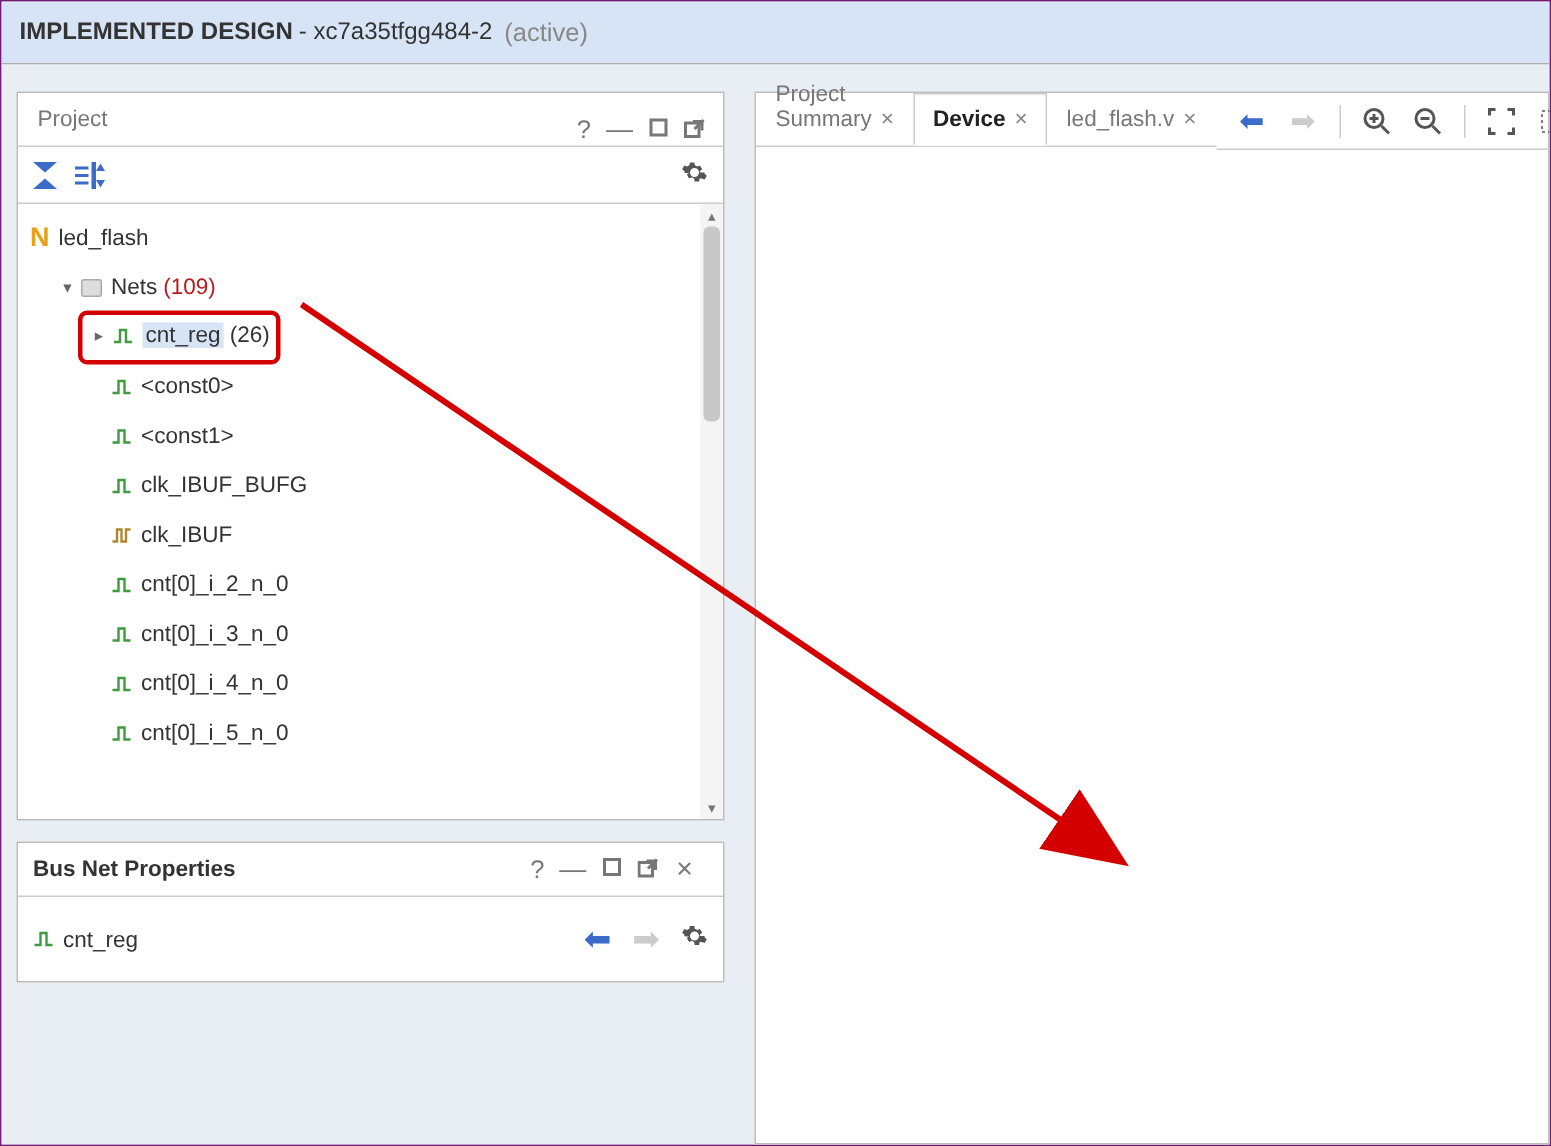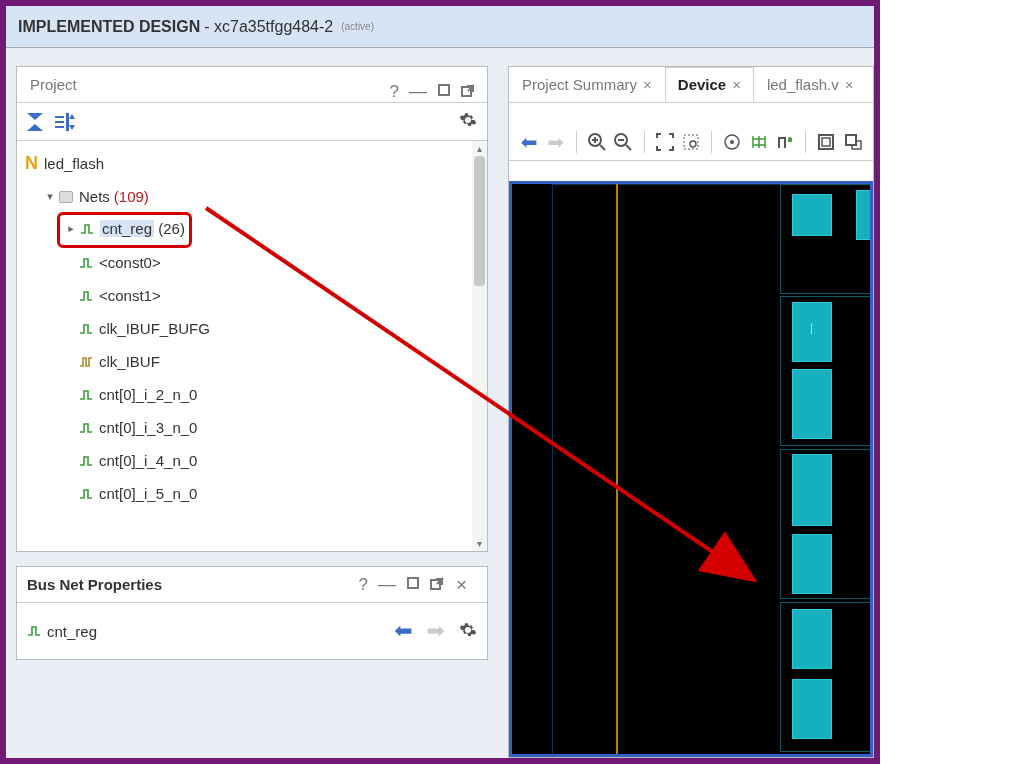--- a/index.html
+++ b/index.html
@@ -1,23 +1,23 @@
 <!DOCTYPE html>
 <html><head>
 <meta charset="utf-8">
 <style>
 * { margin: 0; padding: 0; box-sizing: border-box; font-family: Arial, Helvetica, sans-serif; font-size: 15px; }
 body { background: #fff; color: #333; }
 
-.app { width: 880px; height: 764px; border: 6px solid #701a75; position: relative; overflow: hidden; }
+.app { width: 1034px; height: 764px; border: 1px solid #701a75; position: relative; overflow: hidden; }
 
 .top-banner { height: 42px; background: #d6e4f5; border-bottom: 1px solid #aaa; display: flex; align-items: center; padding: 0 12px; }
 .top-banner .title-a { font-weight: bold; font-size: 16px; }
 .top-banner .title-b { font-weight: normal; font-size: 16px; margin-left: 4px; }
-.top-banner .title-c { color: #888; font-size: 10px; margin-left: 8px; }
+.top-banner .title-c { color: #888; font-size: 17px; margin-left: 8px; }
 
 .main-area { position: absolute; top: 42px; left: 0; right: 0; bottom: 0; background: #e9eef4; }
 
 
 .left-col { position: absolute; left: 10px; top: 18px; width: 472px; }
 .panel { background: #fff; border: 1px solid #bbb; }
 
 .tabs { height: 36px; border-bottom: 1px solid #ccc; display: flex; align-items: flex-end; }
 .tab { padding: 8px 12px; color: #777; cursor: pointer; border: 1px solid transparent; position: relative; }
 .tab.active { color: #222; font-weight: bold; border: 1px solid #ccc; border-bottom: 1px solid #fff; background: #fff; }
@@ -54,21 +54,21 @@
 .props-header { height: 36px; border-bottom: 1px solid #ccc; display: flex; align-items: center; padding: 0 10px; justify-content: space-between; }
 .props-header .title { font-weight: bold; font-size: 15px; }
 .props-body { height: 56px; display: flex; align-items: center; padding: 0 10px; justify-content: space-between; }
 .props-body .name { display: flex; align-items: center; }
 .props-body .arrows { display: flex; align-items: center; gap: 14px; }
 .arrow-btn { color: #3a6cc8; font-size: 22px; }
 .arrow-btn.disabled { color: #ccc; }
 
 
 .right-col { position: absolute; right: 0; top: 18px; left: 502px; bottom: 0; }
-.right-panel { border: 1px solid #bbb; background: #fff; height: 100%; display: flex; flex-direction: column; gap: 20px; }
+.right-panel { border: 1px solid #bbb; background: #fff; height: 100%; display: flex; flex-direction: row; }
 .right-tabs { height: 36px; border-bottom: 1px solid #ccc; display: flex; align-items: flex-end; }
 .right-toolbar { height: 38px; display: flex; align-items: center; padding: 0 10px; gap: 6px; color: #555; border-bottom: 1px solid #ccc; }
 .right-toolbar .tbtn { width: 28px; height: 26px; display: flex; align-items: center; justify-content: center; cursor: pointer; }
 .right-toolbar .divider { width: 1px; height: 22px; background: #ccc; margin: 0 4px; }
 .device-view { flex: 1; background: #000; border: 3px solid #3362c4; position: relative; overflow: hidden; }
 
 
 .chip-outline { position: absolute; left: 40px; top: 0; right: -100px; bottom: -100px; border: 1px solid #0a3555; }
 .vline-orange { position: absolute; left: 104px; top: 0; bottom: 0; width: 2px; background: #b97d18; }
 .region { position: absolute; border: 1px solid #0a5a6a; }

